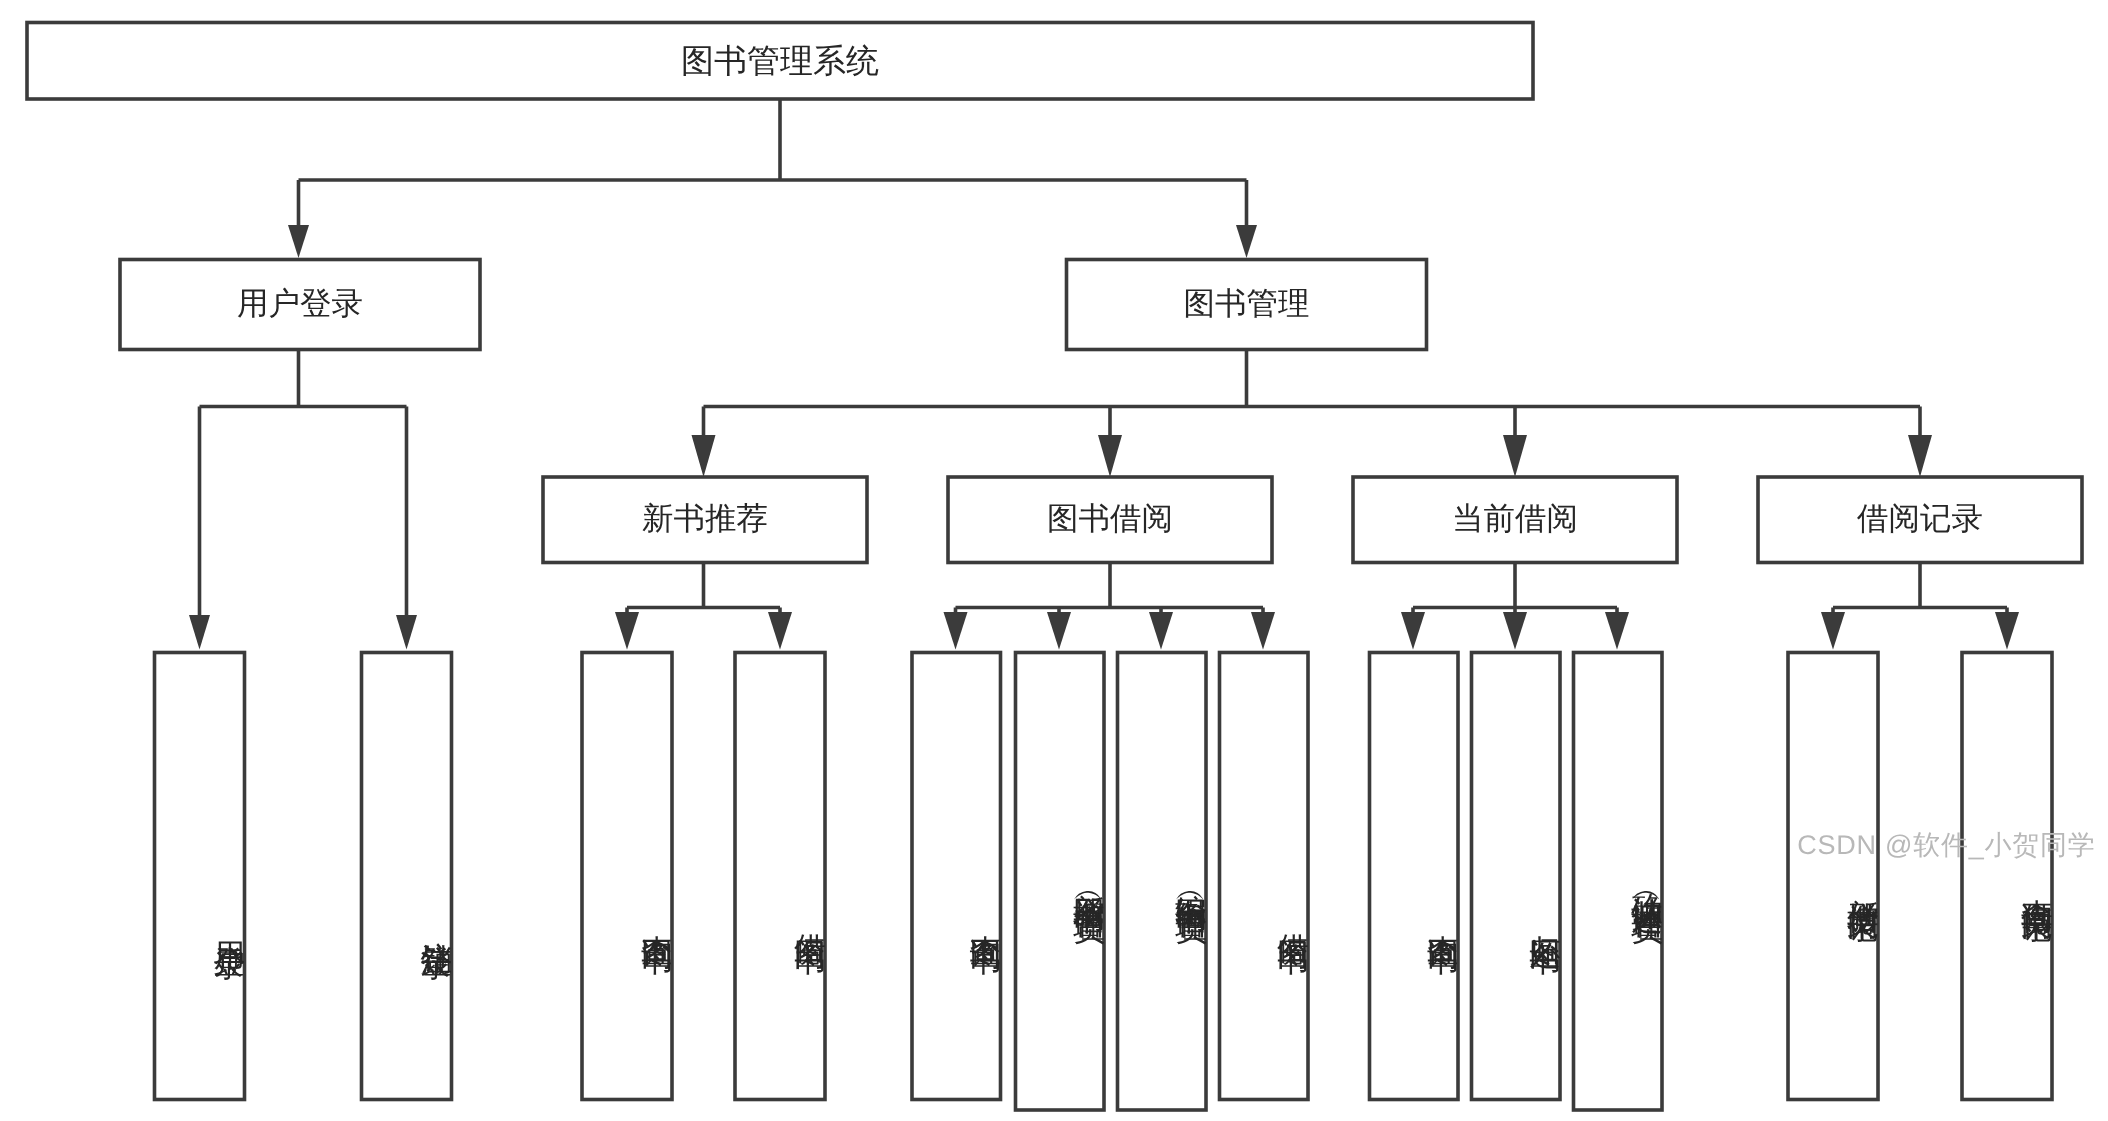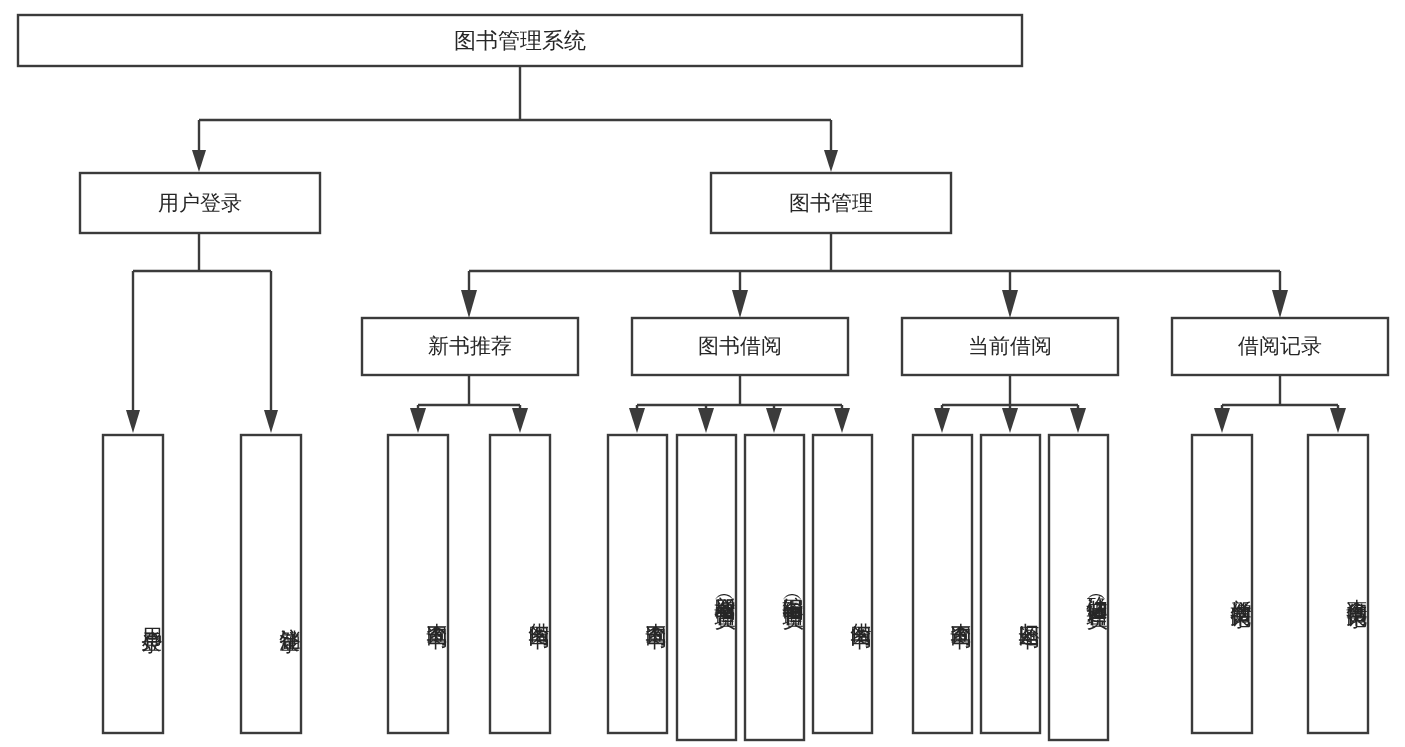--- a/index.html
+++ b/index.html
@@ -203,13 +203,14 @@
   <div class="vlabel" style="left:745px; top:443px; width:59px; height:290px;">编辑图书（管理员）</div>
   <div class="vlabel" style="left:813px; top:500px; width:59px; height:220px;">借阅图书</div>
 
   <div class="vlabel" style="left:913px; top:500px; width:59px; height:220px;">查询图书</div>
   <div class="vlabel" style="left:981px; top:500px; width:59px; height:220px;">归还图书</div>
   <div class="vlabel" style="left:1049px; top:443px; width:59px; height:290px;">确认归还（管理员）</div>
 
   <div class="vlabel" style="left:1192px; top:455px; width:60px; height:265px;">新增借阅记录</div>
   <div class="vlabel" style="left:1308px; top:455px; width:60px; height:265px;">查询借阅记录</div>
 
+  <div class="watermark">CSDN @软件_小贺同学</div>
 </div>
 
 </body></html>

